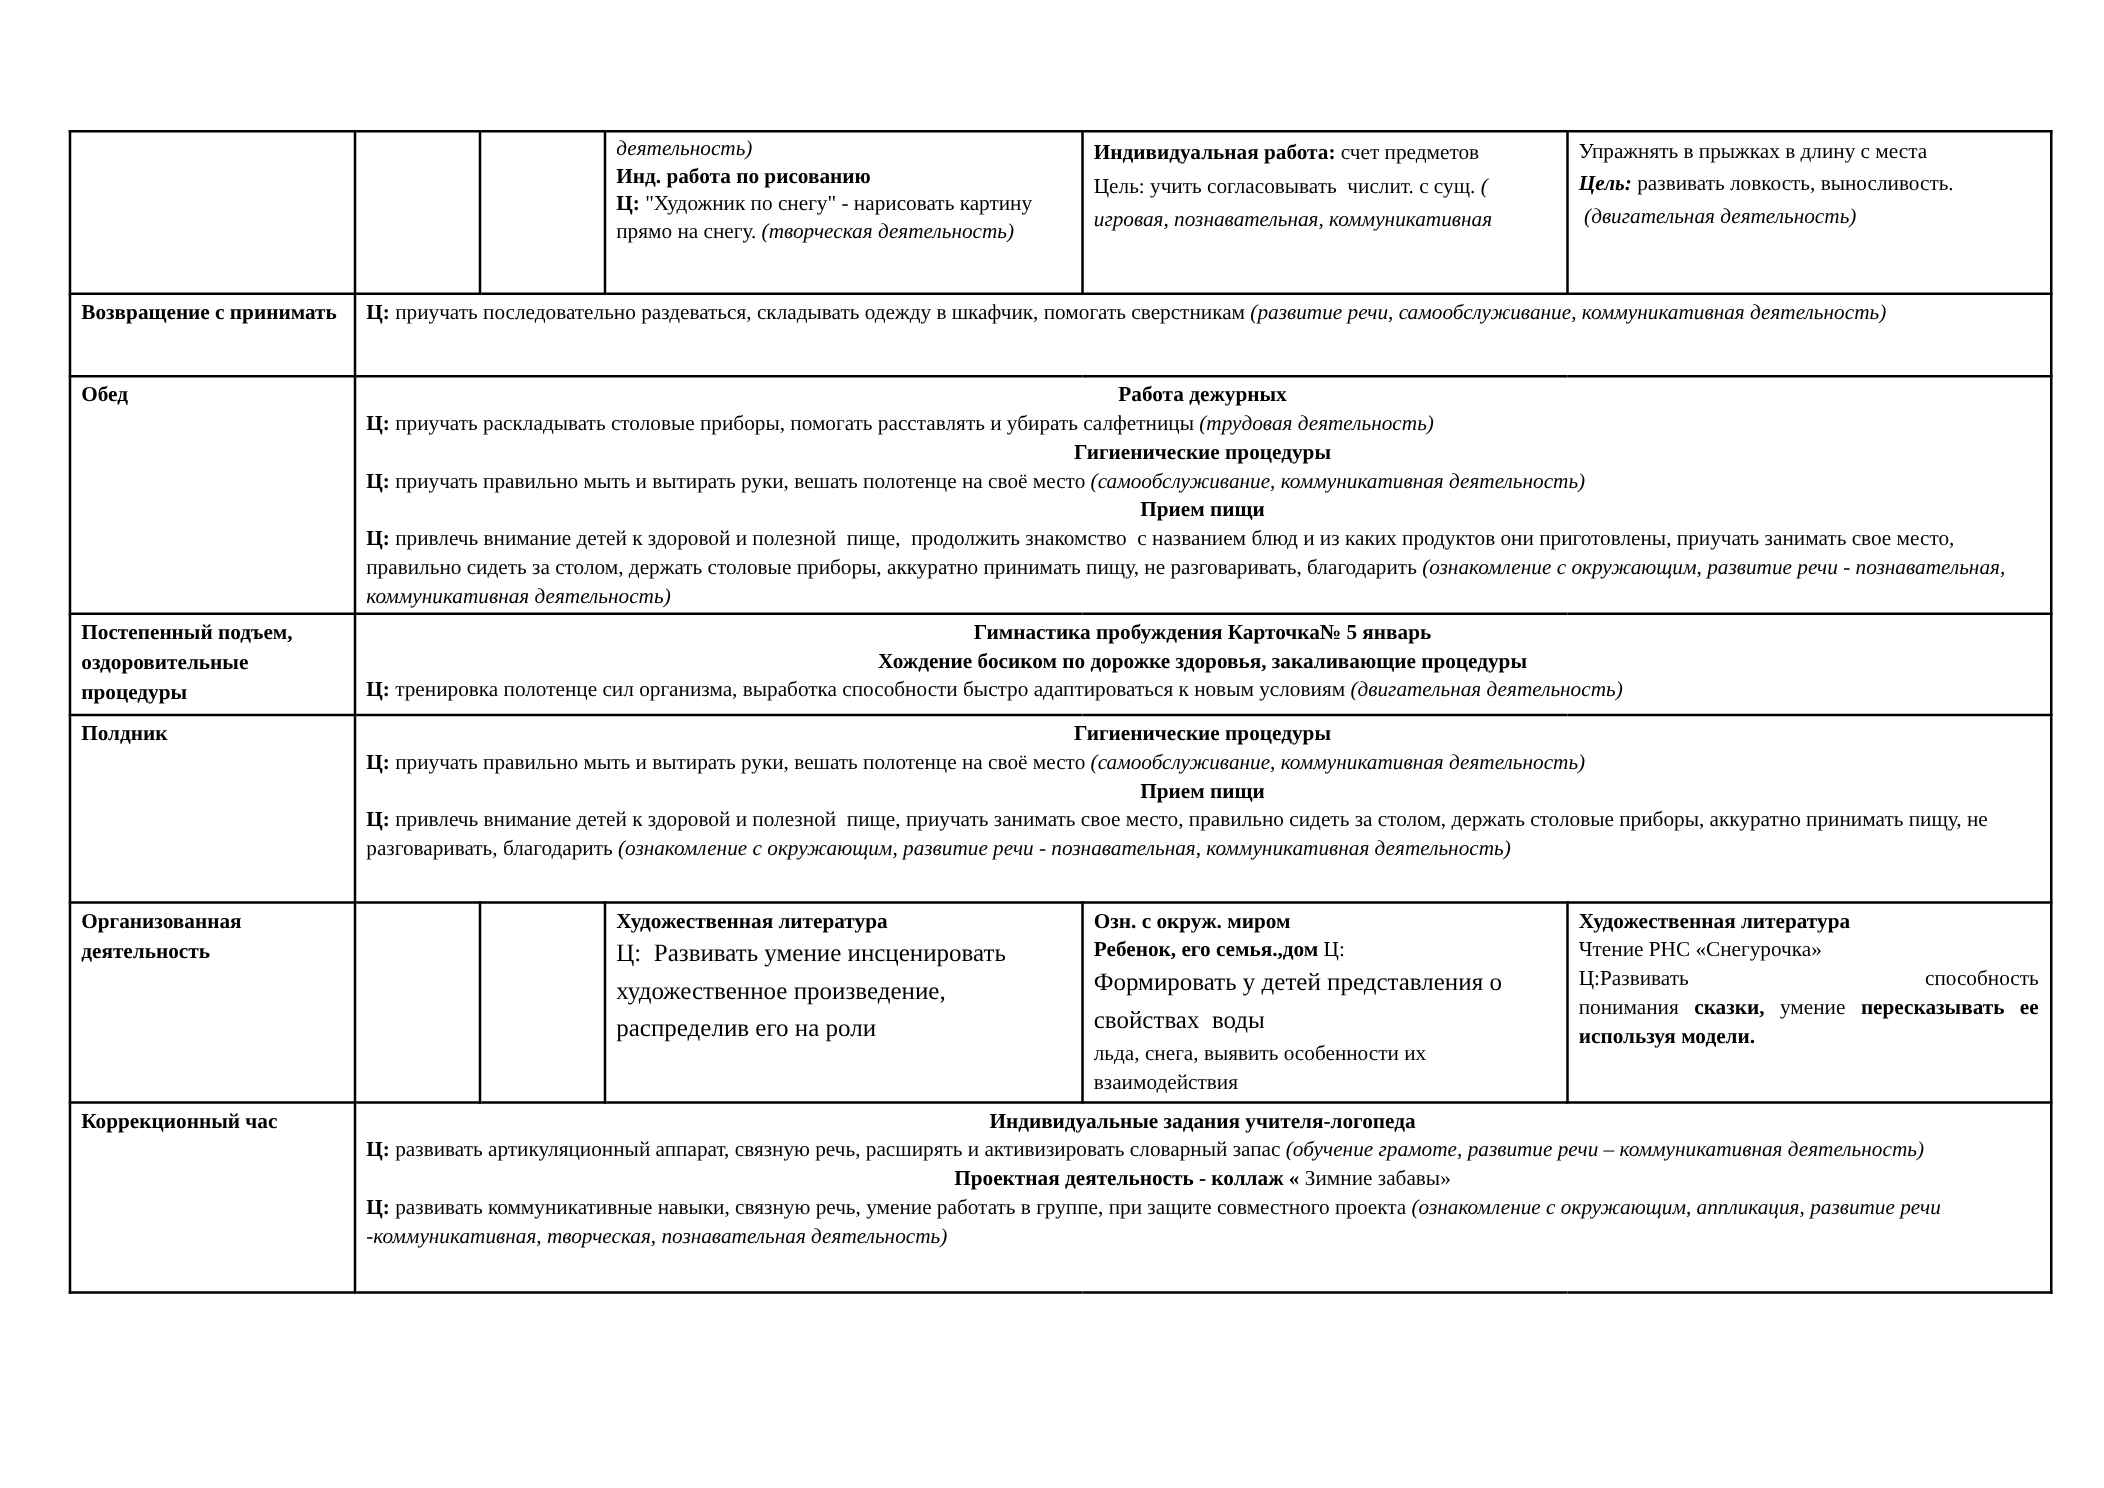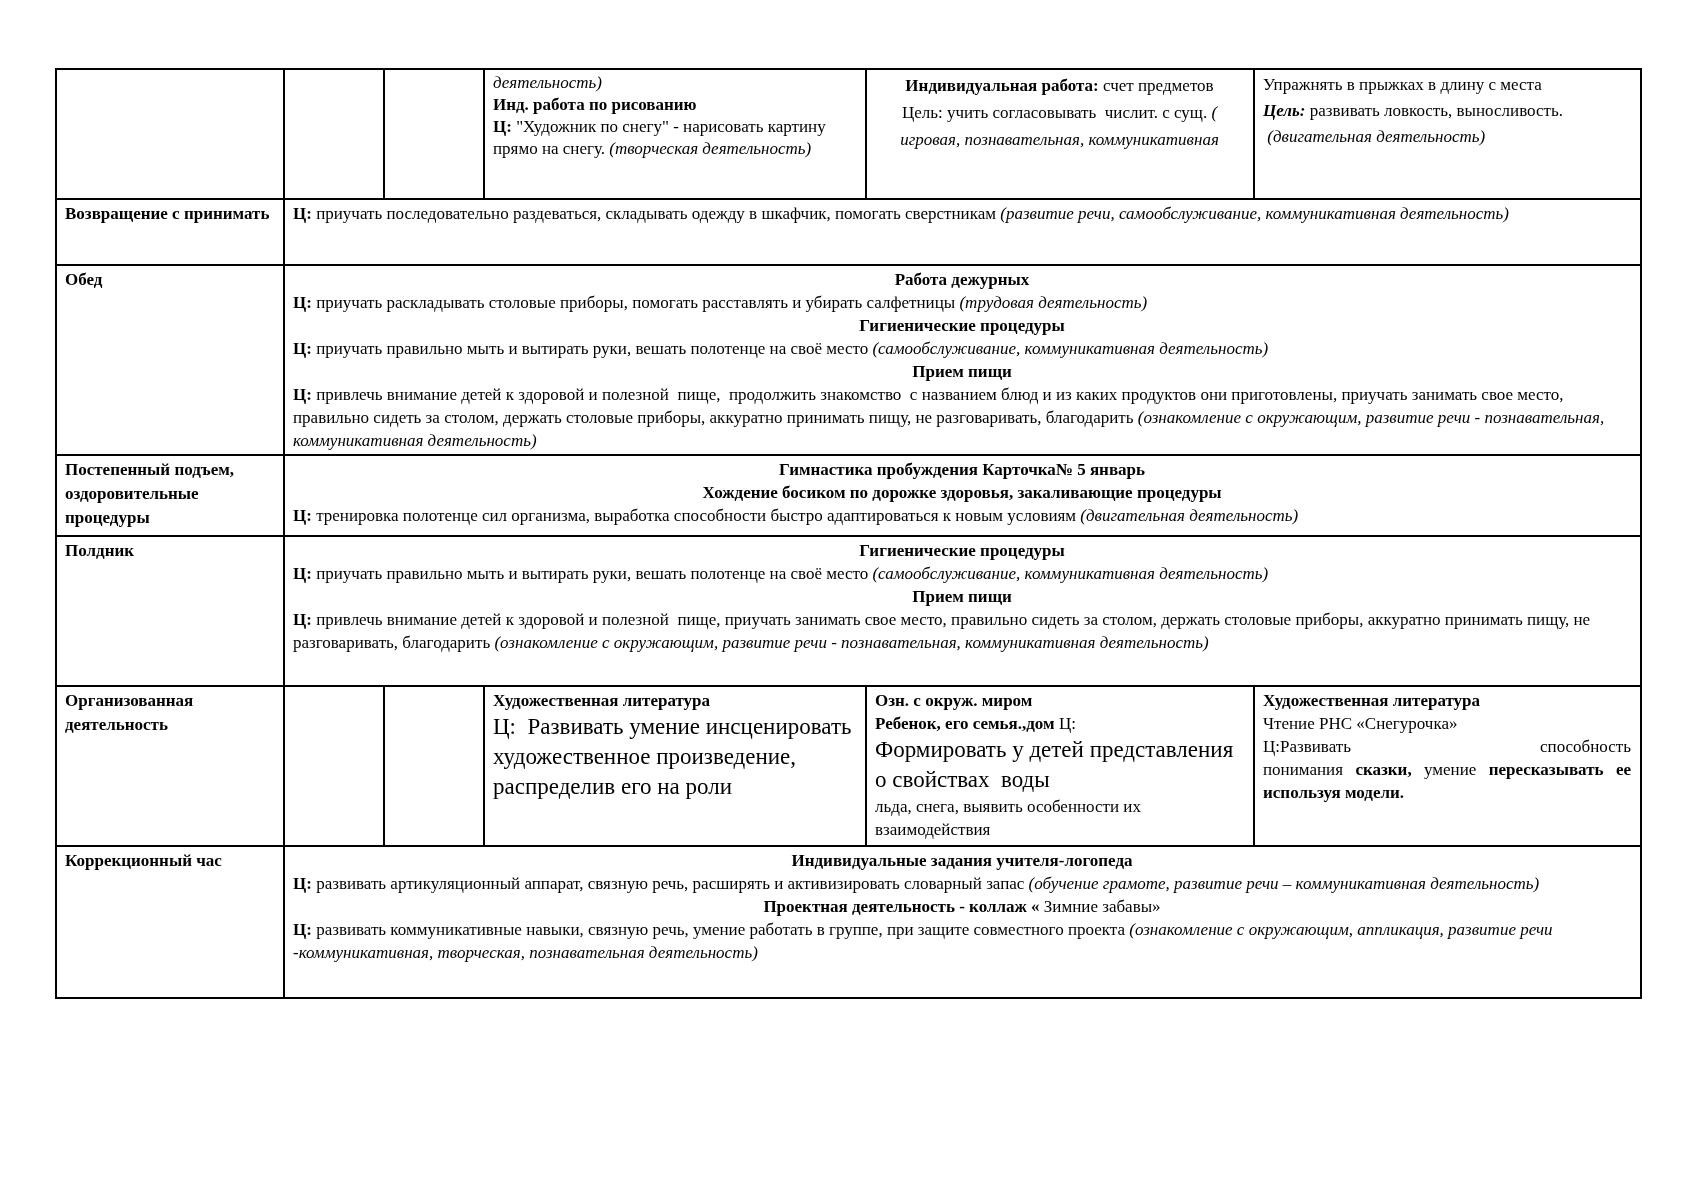--- a/index.html
+++ b/index.html
@@ -2,38 +2,38 @@
 <html><head>
 <meta charset="utf-8">
 <style>
   html,body { margin:0; padding:0; }
   body {
     width:1683px; height:1190px; background:#ffffff; color:#000;
     font-family:"Liberation Serif", serif;
   }
   table.doc {
     border-collapse:collapse; table-layout:fixed;
-    margin:68px 0 0 55px; width:1585px;
+    margin:104px 0 0 55px; width:1585px;
   }
   td {
     border:2px solid #000; vertical-align:top;
     padding:2px 9px 2px 8px;
     font-size:17px; line-height:23px; overflow:hidden;
   }
   p { margin:0; white-space:pre-wrap; }
   .lbl p { font-weight:bold; line-height:24px; }
   .hc { text-align:center; font-weight:bold; }
   .b  { font-weight:bold; }
   .i  { font-style:italic; }
   .bi { font-weight:bold; font-style:italic;font-family:Liberation Serif, serif; }
   .nb { font-weight:normal; }
-  .lg { font-size:23px; line-height:30px; }
+  .lg { font-size:20px; line-height:30px; }
   .lh22 { line-height:22px; }
   .lh26 { line-height:26px; }
-  .lh27 { line-height:27px;text-align:center; }
+  .lh27 { line-height:27px; }
   .just { text-align:justify; white-space:normal; }
   .spread { display:flex; justify-content:space-between; white-space:normal; }
 </style>
 </head>
 <body>
 
 <table class="doc">
   <colgroup>
     <col style="width:228px">
       <col style="width:100px">

